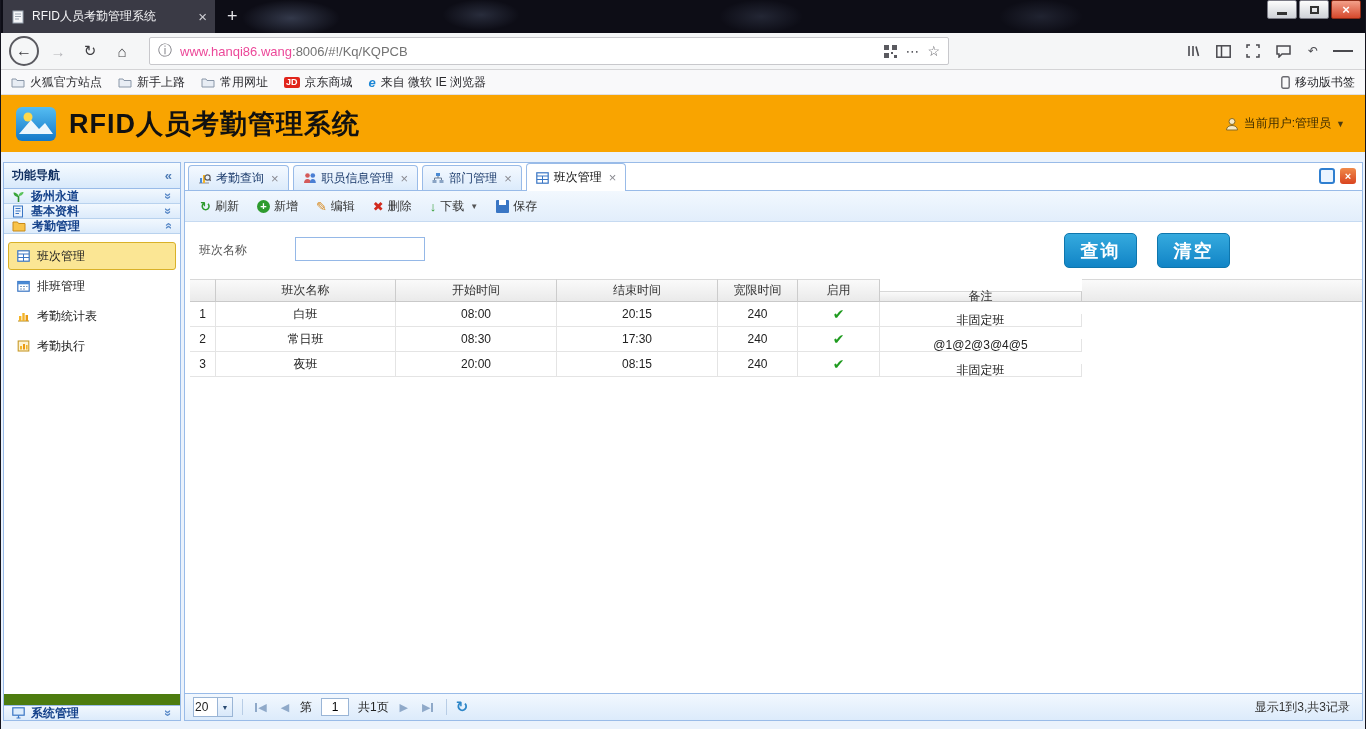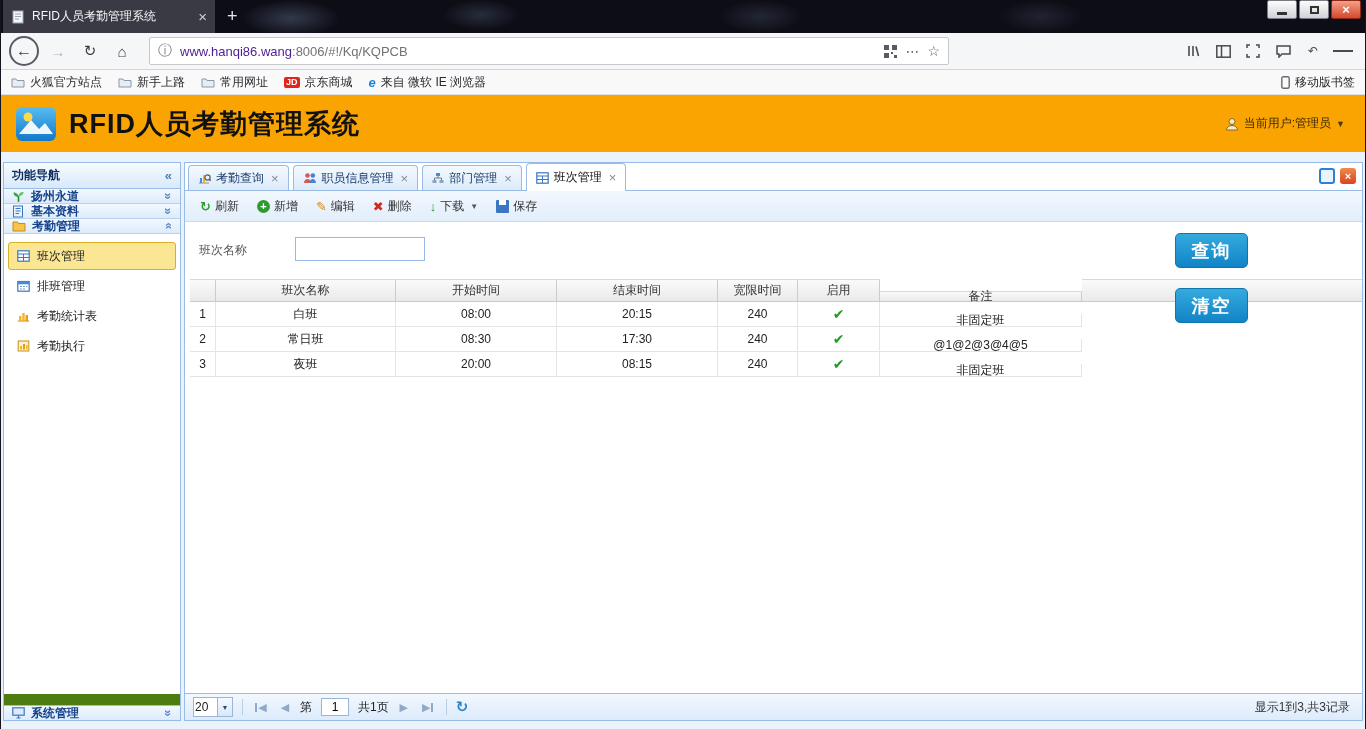--- a/index.html
+++ b/index.html
@@ -26,21 +26,21 @@
 .glyph-max{width:9px;height:8px;border:2px solid #333;}
 
 
 .navbar{height:37px;flex:none;background:#f5f6f7;border-bottom:1px solid #d4d4d6;display:flex;align-items:center;padding:0 8px;gap:6px;}
 .nav-btn{width:26px;height:26px;display:flex;align-items:center;justify-content:center;font-size:15px;color:#3e3e42;border-radius:3px;}
 .nav-back{width:30px;height:30px;border:2px solid #5a5a60;border-radius:50%;font-size:16px;}
 .nav-fwd{color:#b4b4b8;}
 .urlbar{flex:1;max-width:800px;height:28px;background:#fff;border:1px solid #c8c8cc;border-radius:2px;display:flex;align-items:center;padding:0 8px;gap:8px;margin-left:8px;}
 .url-info{color:#7a7a80;font-size:14px;}
 .url-text{flex:1;white-space:nowrap;overflow:hidden;font-size:13px;}
-.url-host{color:#4c1d95;}
+.url-host{color:#ec4899;}
 .url-rest{color:#737373;}
 .url-icon{color:#5a5a60;font-size:14px;}
 .right-icons{display:flex;align-items:center;gap:10px;margin-left:auto;padding-right:4px;}
 .ri{width:20px;height:20px;display:flex;align-items:center;justify-content:center;color:#4a4a4f;}
 .hamburger span{display:block;width:14px;height:2px;background:#4a4a4f;margin:2px 0;}
 
 
 .bookmarks{height:25px;flex:none;background:#f9f9fa;border-bottom:1px solid #e0e0e2;display:flex;align-items:center;padding:0 10px;gap:16px;font-size:12px;color:#2a2a2e;}
 .bm{display:flex;align-items:center;gap:5px;}
 .bm-right{margin-left:auto;}
@@ -86,21 +86,21 @@
 .ico-edit{color:#d8881a;}
 .ico-del{color:#d22a1e;}
 .ico-down{color:#2e9b2e;}
 .ico-save{width:13px;height:13px;background:#3a76c4;position:relative;border-radius:1px;}
 .ico-save::after{content:"";position:absolute;left:3px;top:0;width:7px;height:5px;background:#fff;}
 .tb-caret{font-size:8px;color:#555;margin-left:2px;}
 
 .filterbar{height:57px;flex:none;background:#fff;position:relative;border-bottom:0;}
 .filter-label{position:absolute;left:14px;top:20px;color:#555;}
 .filter-input{position:absolute;left:110px;top:15px;width:130px;height:24px;border:1px solid #95b8e7;padding:0 4px;font-size:12px;font-family:inherit;}
-.filter-buttons{position:absolute;right:114px;top:11px;display:flex;gap:20px;flex-direction:column;}
+.filter-buttons{position:absolute;right:132px;top:11px;display:flex;gap:20px;}
 .btn-blue{width:73px;height:35px;border-radius:5px;border:1px solid #0e76ad;background:linear-gradient(#35aade,#1184c6);color:#fff;font-size:18px;font-weight:bold;font-family:inherit;display:flex;align-items:center;justify-content:center;letter-spacing:2px;}
 
 
 .gridarea{flex:1;background:#fff;padding:0 0 0 5px;overflow:hidden;min-height:0;}
 .ghead{display:flex;height:23px;}
 .gh{background:linear-gradient(#fafafa,#eaeaea);border-right:1px solid #cccccc;border-bottom:1px solid #c9c9c9;border-top:1px solid #d8d8d8;display:flex;align-items:center;justify-content:center;color:#333;}
 .gh.filler{flex:1;border-right:none;}
 .grow{display:flex;height:25px;}
 .gc{border-right:1px solid #e4e4e4;border-bottom:1px solid #e4e4e4;display:flex;align-items:center;justify-content:center;color:#222;}
 .c-no{width:26px;}

